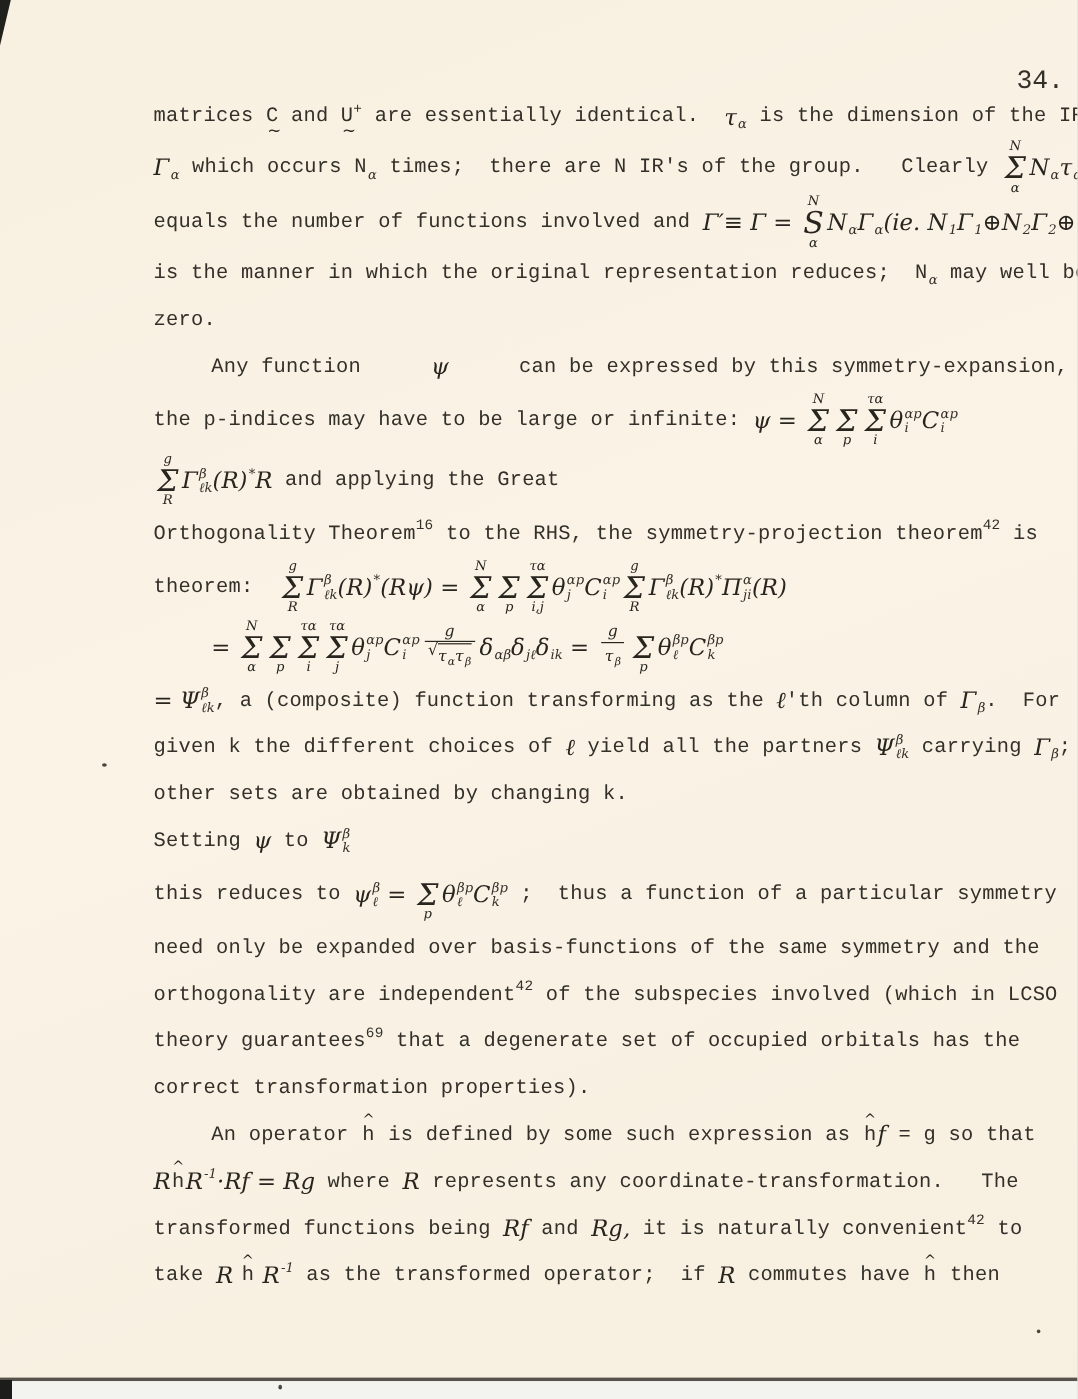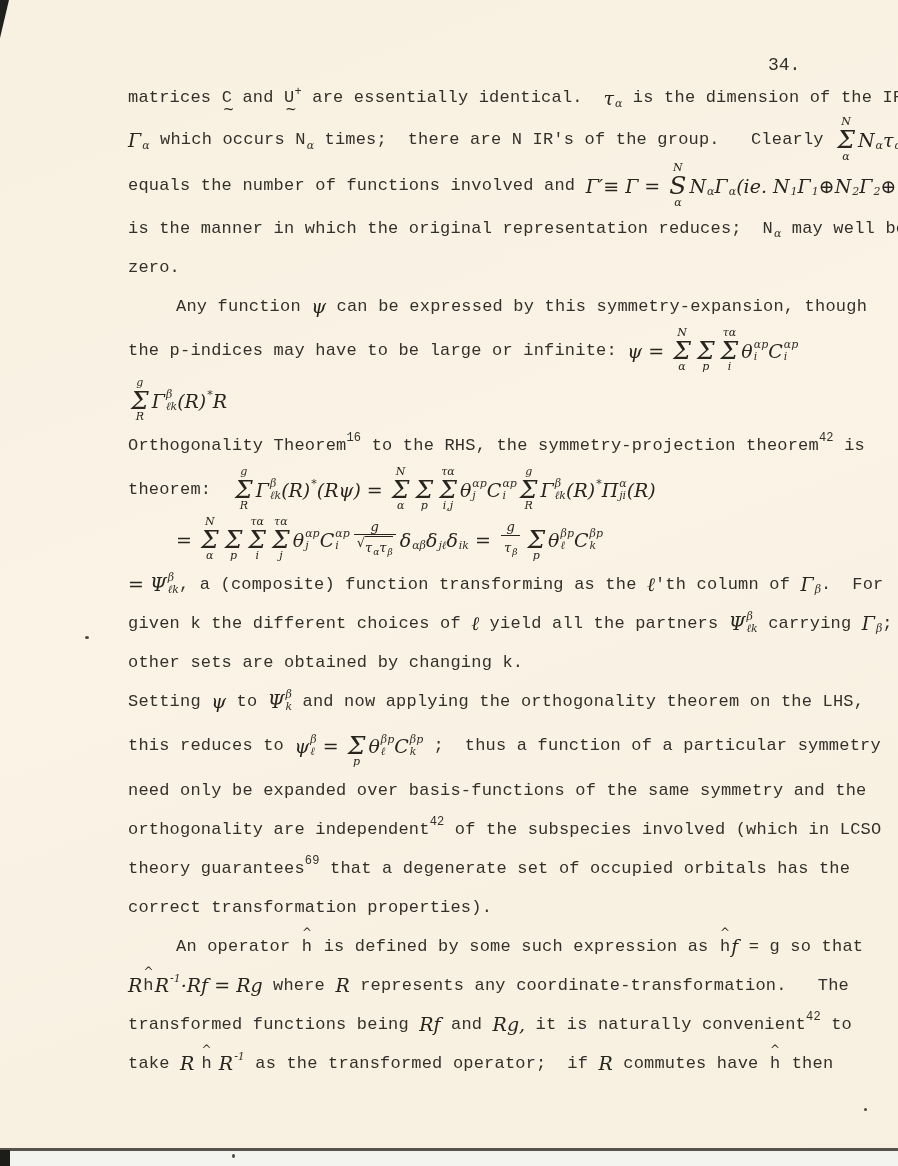--- a/index.html
+++ b/index.html
@@ -7,21 +7,21 @@
         background:linear-gradient(160deg,#f8f0e0 0%,#faf3e6 45%,#f7efdf 100%);
         overflow:hidden;font-family:"Liberation Mono",monospace;color:#33302a;}
   
   .corner-wedge{position:absolute;left:0;top:0;width:0;height:0;
         border-left:9px solid #20201d;border-bottom:38px solid transparent;}
   .bottom-edge{position:absolute;left:0;right:0;top:1148px;height:3px;background:#55534c;}
   .scanner-strip{position:absolute;left:0;right:0;top:1151px;height:15px;background:#f3f3ef;}
   .scanner-corner{position:absolute;left:0;top:1150px;width:10px;height:16px;background:#1c1c1a;}
   .speck{position:absolute;background:#4a463e;border-radius:50%;}
   
-  .pagenum{position:absolute;top:55px;left:768px;font-size:18px;}
+  .pagenum{position:absolute;top:55px;left:847px;font-size:22px;}
   
   .content{position:absolute;left:128px;top:78px;width:760px;}
   .line{display:flex;align-items:center;min-height:39px;}
   .line.tall{min-height:50px;}
   .tp{white-space:pre;font-size:17px;letter-spacing:.2px;}
   .hw{font-family:"DejaVu Serif",serif;font-style:italic;font-size:19px;color:#28251f;white-space:pre;}
   .fsup{font-size:12px;position:relative;top:-7px;white-space:pre;}
   
   .hsw{display:inline-flex;align-items:center;}
   .ss{display:inline-flex;flex-direction:column;justify-content:center;
@@ -164,21 +164,21 @@
           <span class="ss">
             <span class="u">&nbsp;</span>
             <span class="d">α</span>
           </span>
         </span>
         <span class="tp"> may well be</span>
       </div>
       <div class="line">
         <span class="tp">zero.</span>
       </div>
-      <div class="line" style="padding-left: 48px;">
+      <div class="line" style="padding-left: 48px; gap: 48px;">
         <span class="tp">Any function </span>
         <span class="hw">ψ</span>
         <span class="tp"> can be expressed by this symmetry-expansion, though</span>
       </div>
       <div class="line tall">
         <span class="tp">the p-indices may have to be large or infinite: </span>
         <span class="hw">ψ = </span>
         <span class="sum hw"><span class="lim">N</span><span class="op">Σ</span><span class="lim">α</span></span>
         <span class="sum hw"><span class="lim">&nbsp;</span><span class="op">Σ</span><span class="lim">p</span></span>
         <span class="sum hw"><span class="lim">τα</span><span class="op">Σ</span><span class="lim">i</span></span>
@@ -207,20 +207,21 @@
           </span>
         </span>
         <span class="hw">(R)</span>
         <span class="hsw">
           <span class="ss">
             <span class="u">*</span>
             <span class="d">&nbsp;</span>
           </span>
         </span>
         <span class="hw">R</span>
+        <span class="tp"> and applying the Great</span>
       </div>
       <div class="line">
         <span class="tp">Orthogonality Theorem</span>
         <span class="tp fsup">16</span>
         <span class="tp"> to the RHS, the symmetry-projection theorem</span>
         <span class="tp fsup">42</span>
         <span class="tp"> is</span>
       </div>
       <div class="line tall">
         <span class="tp">theorem:  </span>
@@ -390,21 +391,20 @@
         <span class="tp">Setting </span>
         <span class="hw">ψ</span>
         <span class="tp"> to </span>
         <span class="hsw">
           <span class="hw">Ψ</span>
           <span class="ss">
             <span class="u">β</span>
             <span class="d">k</span>
           </span>
         </span>
-        <span class="tp"> and now applying the orthogonality theorem on the LHS,</span>
       </div>
       <div class="line tall">
         <span class="tp">this reduces to </span>
         <span class="hsw">
           <span class="hw">ψ</span>
           <span class="ss">
             <span class="u">β</span>
             <span class="d">ℓ</span>
           </span>
         </span>

